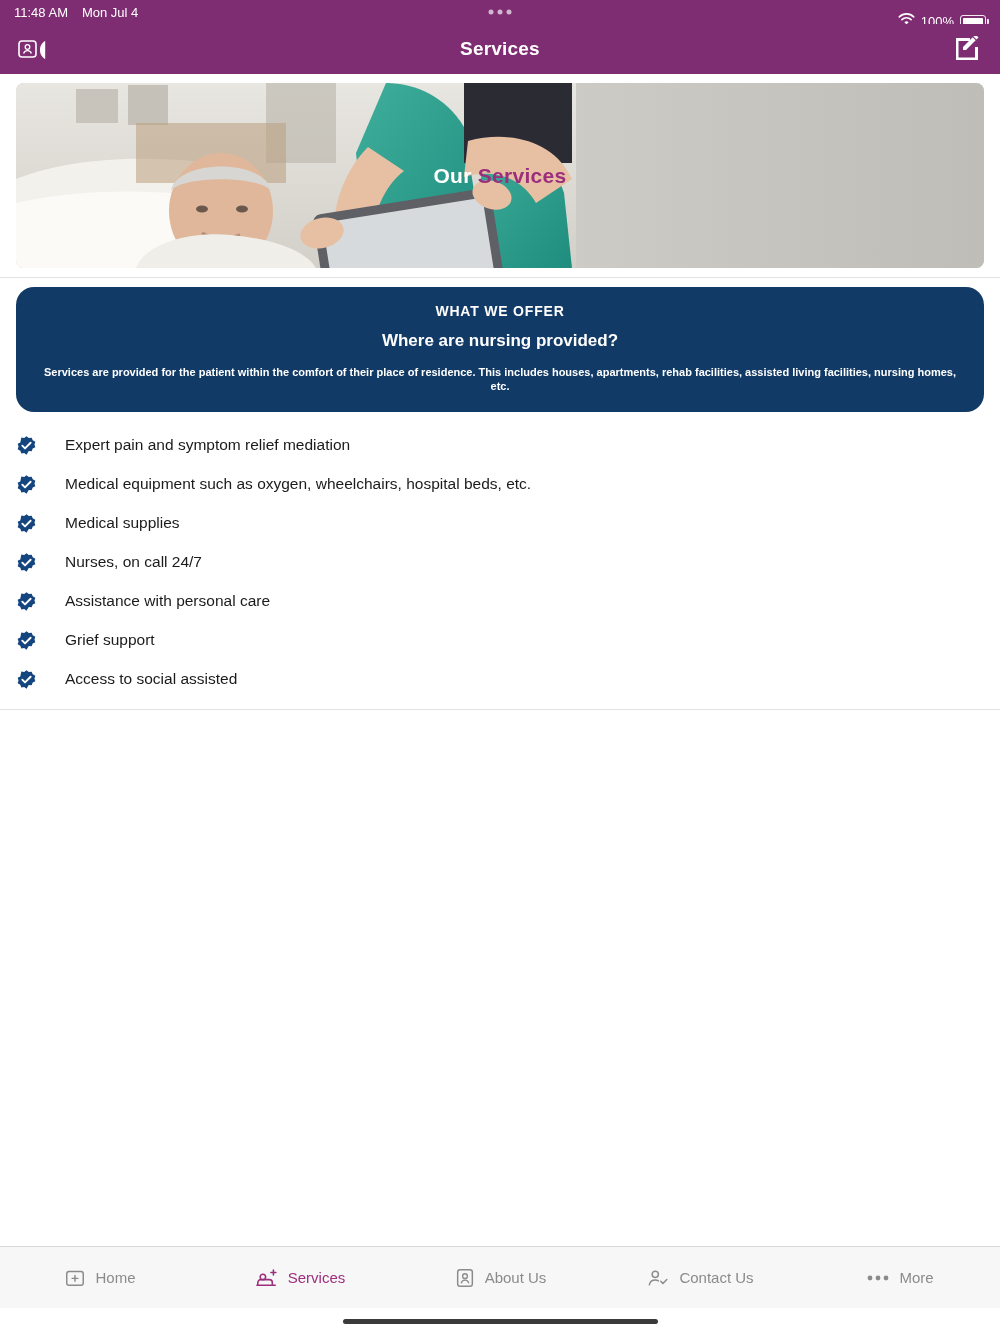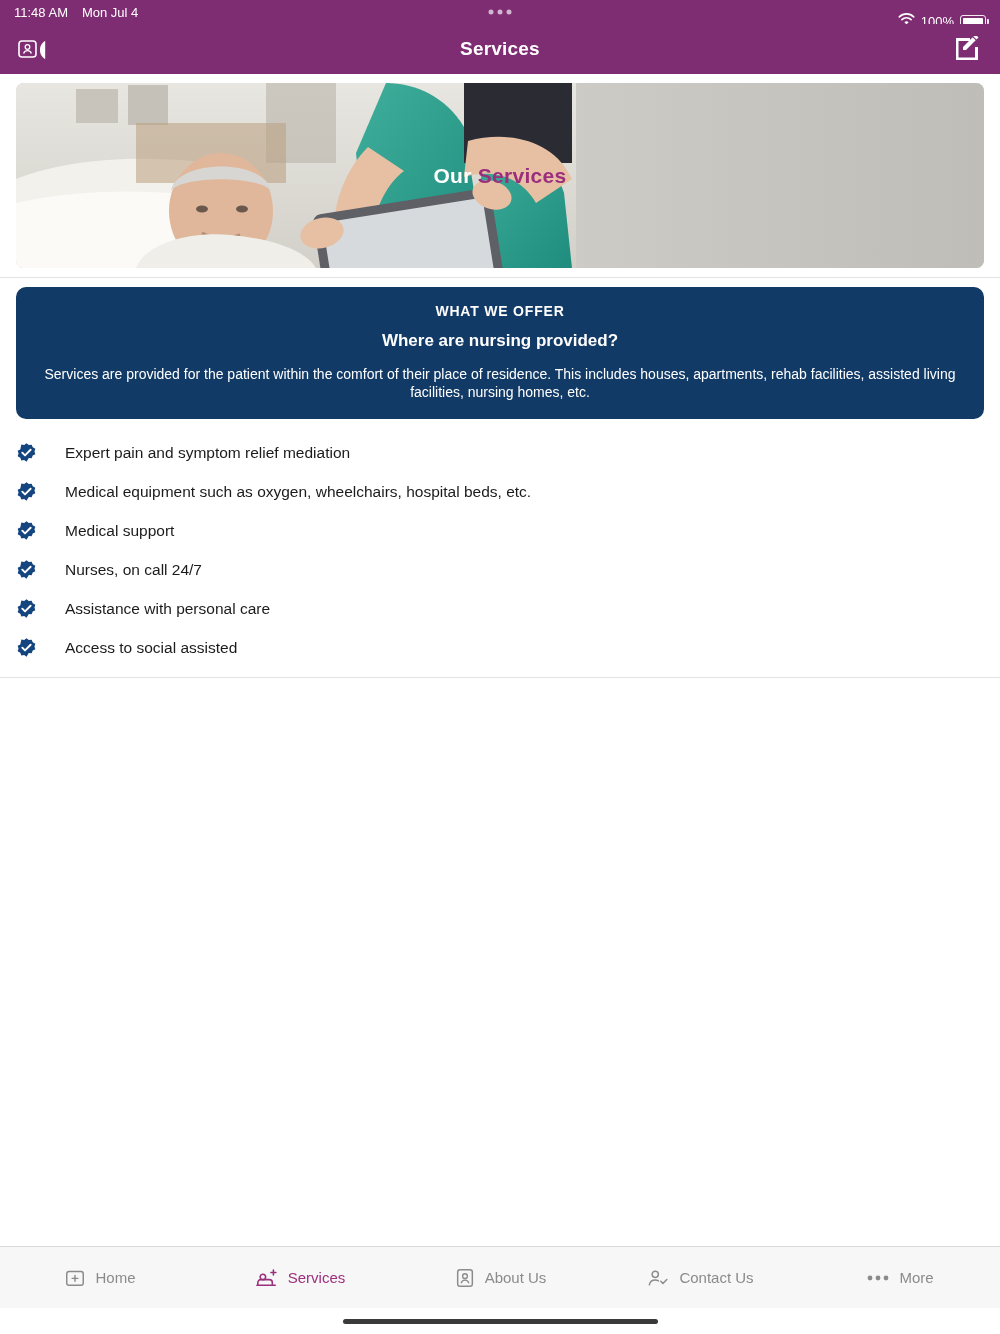--- a/index.html
+++ b/index.html
@@ -134,40 +134,40 @@
 
   .divider-thin {
     height: 1px;
     background: #e3e3e3;
     margin: 9px 0 0 0;
   }
 
   .offer-card {
     margin: 9px 16px 0 16px;
     background: #123a66;
-    border-radius: 10px;
+    border-radius: 18px;
     color: #ffffff;
     padding: 16px 18px 18px 18px;
     text-align: center;
   }
   .offer-card .kicker {
     font-size: 14px;
     font-weight: 700;
     letter-spacing: .8px;
     margin-bottom: 12px;
   }
   .offer-card .subhead {
     font-size: 17px;
     font-weight: 700;
     margin-bottom: 14px;
   }
   .offer-card .body {
-    font-size: 14px;
+    font-size: 11px;
     line-height: 1.3;
-    font-weight: 400;
+    font-weight: 700;
   }
 
   .list {
     margin: 14px 0 0 0;
     padding: 0 16px;
     list-style: none;
   }
   .list li {
     display: flex;
     align-items: center;
@@ -353,35 +353,42 @@
           <path d="M12 1.3l2.6 2.1 3.3-.4 1.2 3.1 3 1.5-1 3.2 1 3.2-3 1.5-1.2 3.1-3.3-.4L12 22.7l-2.6-2.1-3.3.4-1.2-3.1-3-1.5 1-3.2-1-3.2 3-1.5L6.1 2.9l3.3.4L12 1.3z" fill="#14457f"></path>
           <path d="M7.2 12.2l3.1 3.1 6.4-6.4" stroke="#ffffff" stroke-width="2.2" fill="none" stroke-linecap="round" stroke-linejoin="round"></path>
         </svg>
         <span>Medical equipment such as oxygen, wheelchairs, hospital beds, etc.</span>
       </li>
       <li>
         <svg class="badge-check" viewBox="0 0 24 24">
           <path d="M12 1.3l2.6 2.1 3.3-.4 1.2 3.1 3 1.5-1 3.2 1 3.2-3 1.5-1.2 3.1-3.3-.4L12 22.7l-2.6-2.1-3.3.4-1.2-3.1-3-1.5 1-3.2-1-3.2 3-1.5L6.1 2.9l3.3.4L12 1.3z" fill="#14457f"></path>
           <path d="M7.2 12.2l3.1 3.1 6.4-6.4" stroke="#ffffff" stroke-width="2.2" fill="none" stroke-linecap="round" stroke-linejoin="round"></path>
         </svg>
-        <span>Medical support</span>
+        <span>Medical supplies</span>
       </li>
       <li>
         <svg class="badge-check" viewBox="0 0 24 24">
           <path d="M12 1.3l2.6 2.1 3.3-.4 1.2 3.1 3 1.5-1 3.2 1 3.2-3 1.5-1.2 3.1-3.3-.4L12 22.7l-2.6-2.1-3.3.4-1.2-3.1-3-1.5 1-3.2-1-3.2 3-1.5L6.1 2.9l3.3.4L12 1.3z" fill="#14457f"></path>
           <path d="M7.2 12.2l3.1 3.1 6.4-6.4" stroke="#ffffff" stroke-width="2.2" fill="none" stroke-linecap="round" stroke-linejoin="round"></path>
         </svg>
         <span>Nurses, on call 24/7</span>
       </li>
       <li>
         <svg class="badge-check" viewBox="0 0 24 24">
           <path d="M12 1.3l2.6 2.1 3.3-.4 1.2 3.1 3 1.5-1 3.2 1 3.2-3 1.5-1.2 3.1-3.3-.4L12 22.7l-2.6-2.1-3.3.4-1.2-3.1-3-1.5 1-3.2-1-3.2 3-1.5L6.1 2.9l3.3.4L12 1.3z" fill="#14457f"></path>
           <path d="M7.2 12.2l3.1 3.1 6.4-6.4" stroke="#ffffff" stroke-width="2.2" fill="none" stroke-linecap="round" stroke-linejoin="round"></path>
         </svg>
         <span>Assistance with personal care</span>
+      </li>
+      <li>
+        <svg class="badge-check" viewBox="0 0 24 24">
+          <path d="M12 1.3l2.6 2.1 3.3-.4 1.2 3.1 3 1.5-1 3.2 1 3.2-3 1.5-1.2 3.1-3.3-.4L12 22.7l-2.6-2.1-3.3.4-1.2-3.1-3-1.5 1-3.2-1-3.2 3-1.5L6.1 2.9l3.3.4L12 1.3z" fill="#14457f"></path>
+          <path d="M7.2 12.2l3.1 3.1 6.4-6.4" stroke="#ffffff" stroke-width="2.2" fill="none" stroke-linecap="round" stroke-linejoin="round"></path>
+        </svg>
+        <span>Grief support</span>
       </li>
       <li>
         <svg class="badge-check" viewBox="0 0 24 24">
           <path d="M12 1.3l2.6 2.1 3.3-.4 1.2 3.1 3 1.5-1 3.2 1 3.2-3 1.5-1.2 3.1-3.3-.4L12 22.7l-2.6-2.1-3.3.4-1.2-3.1-3-1.5 1-3.2-1-3.2 3-1.5L6.1 2.9l3.3.4L12 1.3z" fill="#14457f"></path>
           <path d="M7.2 12.2l3.1 3.1 6.4-6.4" stroke="#ffffff" stroke-width="2.2" fill="none" stroke-linecap="round" stroke-linejoin="round"></path>
         </svg>
         <span>Access to social assisted</span>
       </li>
     </ul>
     <div class="list-bottom-rule"></div>

